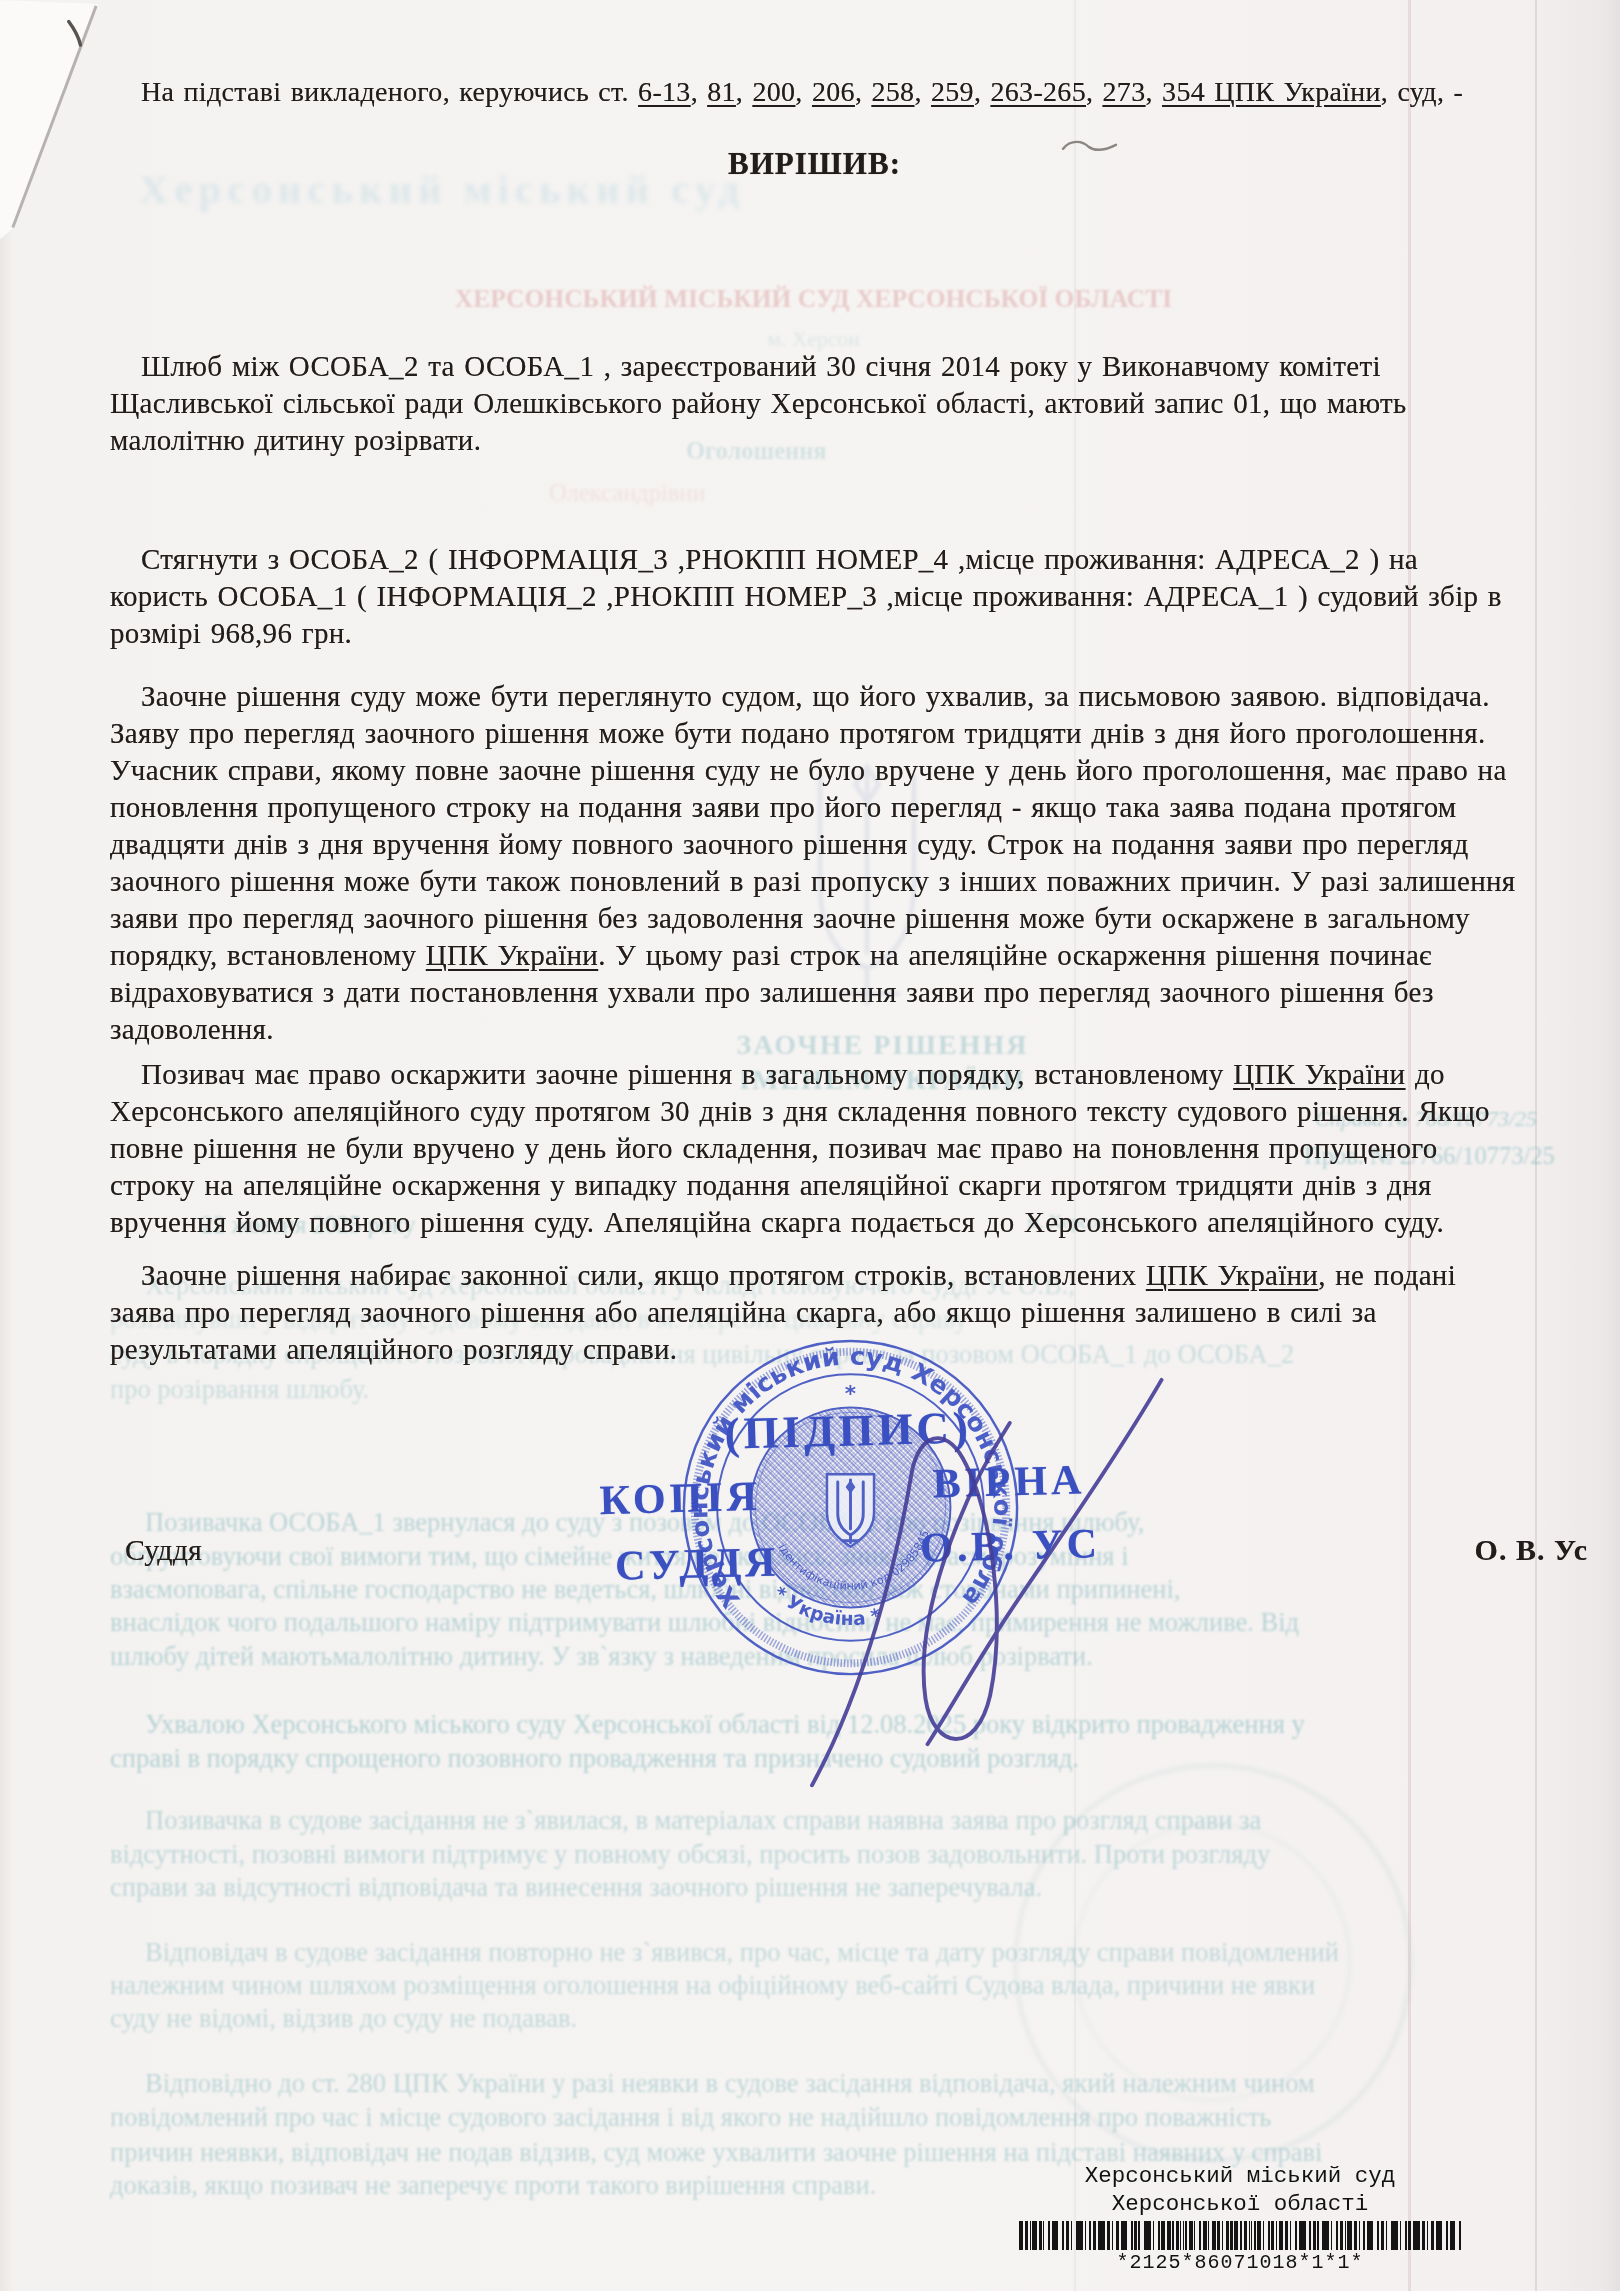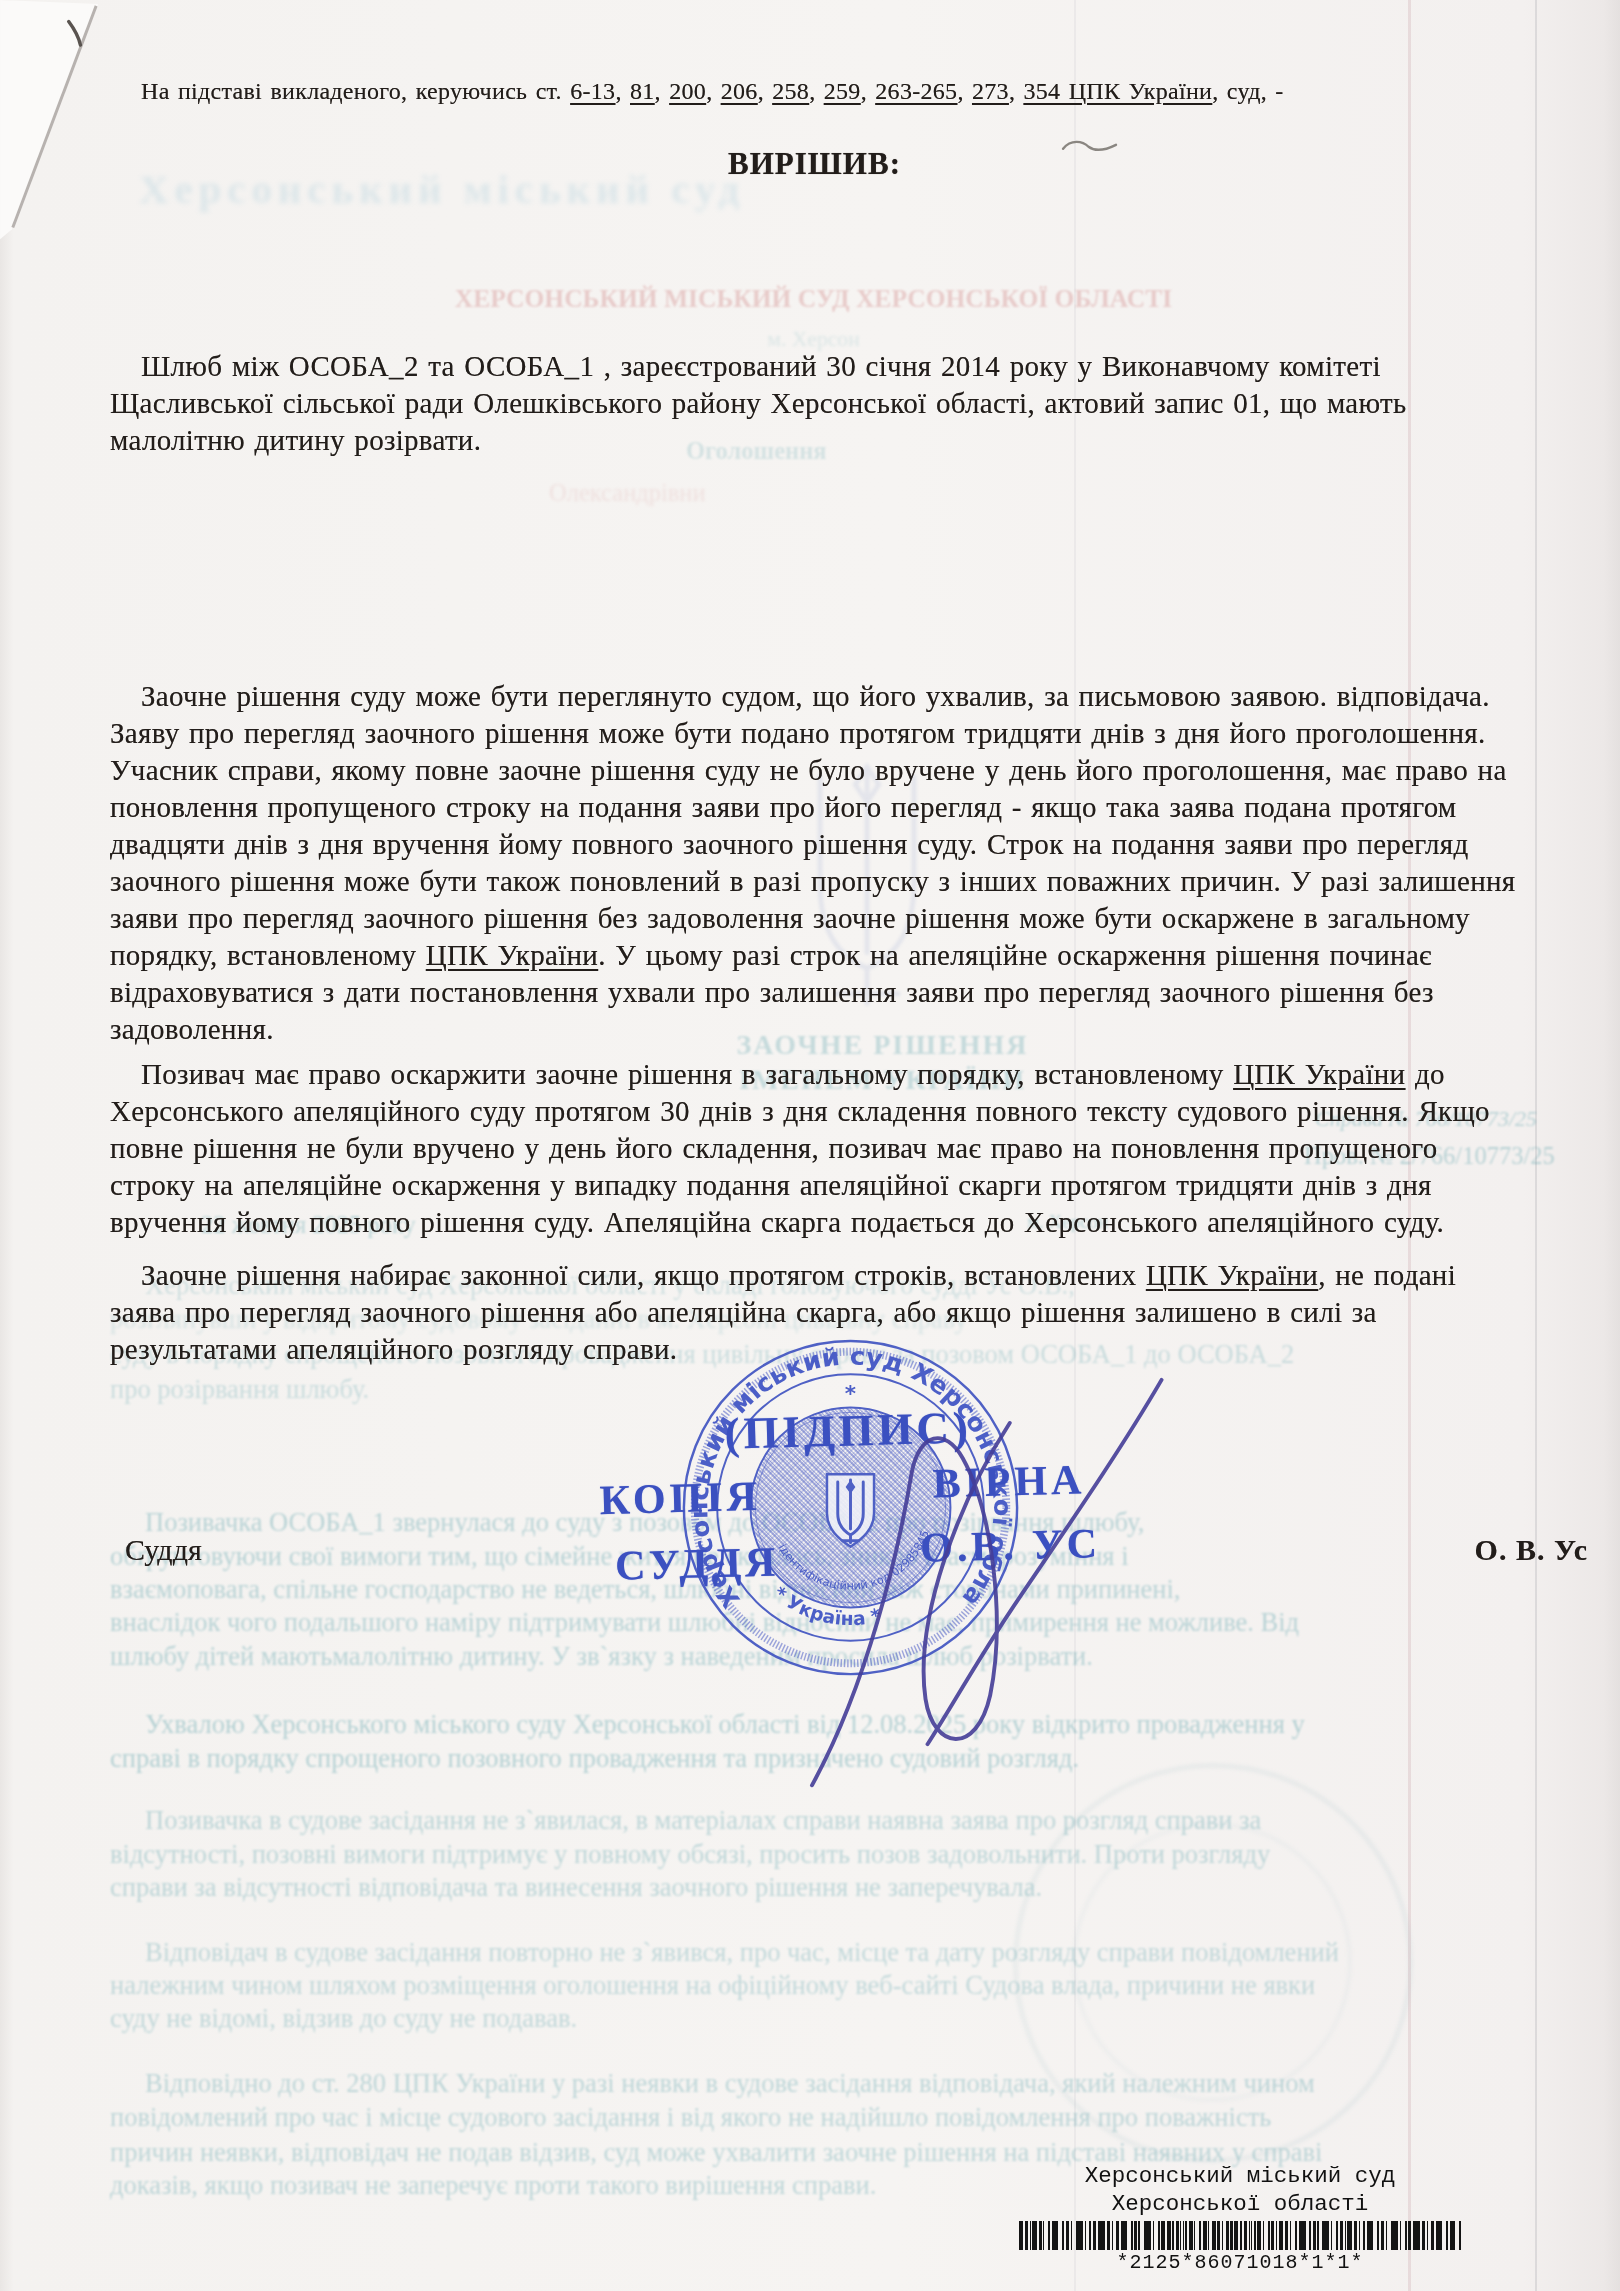--- a/index.html
+++ b/index.html
@@ -8,21 +8,21 @@
     background:linear-gradient(90deg,#e9e6e4 0,#f4f2f0 13.7px,#f6f4f2 55%,#f3f0ef 94%,#ece8e7 99%,#e4e0df 100%);
     font-family:"Liberation Serif",serif;color:#221d1a;
   }
   
   .para{
     position:absolute;left:110px;width:1409px;
     font-size:29px;line-height:37px;letter-spacing:0.3px;word-spacing:2px;
     text-indent:31px;z-index:30;
     text-shadow:0 0 0.6px rgba(35,28,22,.6);
   }
-  #ruling{top:73px;white-space:nowrap;font-size:24px;width:1470px;}
+  #ruling{top:73px;white-space:nowrap;font-size:28px;width:1470px;}
   .heading{
     position:absolute;left:110px;top:146px;width:1409px;text-align:center;
     font-size:31px;font-weight:700;letter-spacing:1px;z-index:30;
     text-shadow:0 0 0.7px rgba(35,28,22,.7);
   }
   #p1{top:220px;}
   #p2{top:348px;}
   #p3{top:480px;}
   #p4{top:541px;}
   #p5{top:678px;}
@@ -121,20 +121,21 @@
   <div class="ghost-stamp1"></div>
   <div class="ghost-stamp2"></div>
 
   <div class="streak1"></div>
   <div class="streak2"></div>
   <div class="streak3"></div>
 
   <div class="para" id="ruling"><span>На підставі викладеного, керуючись ст. </span><span class="u">6-13</span><span>, </span><span class="u">81</span><span>, </span><span class="u">200</span><span>, </span><span class="u">206</span><span>, </span><span class="u">258</span><span>, </span><span class="u">259</span><span>, </span><span class="u">263-265</span><span>, </span><span class="u">273</span><span>, </span><span class="u">354 ЦПК України</span><span>, суд, -</span></div>
   <div class="heading">ВИРІШИВ:</div>
   <div class="para" id="p2"><span>Шлюб між ОСОБА_2 та ОСОБА_1 , зареєстрований 30 січня 2014 року у Виконавчому комітеті Щасливської сільської ради Олешківського району Херсонської області, актовий запис 01, що мають малолітню дитину розірвати.</span></div>
+  <div class="para" id="p4"><span>Стягнути з  ОСОБА_2 ( ІНФОРМАЦІЯ_3 ,РНОКПП НОМЕР_4 ,місце проживання: АДРЕСА_2 ) на користь  ОСОБА_1 ( ІНФОРМАЦІЯ_2 ,РНОКПП НОМЕР_3 ,місце проживання: АДРЕСА_1 ) судовий збір в розмірі 968,96 грн.</span></div>
   <div class="para" id="p5"><span>Заочне рішення суду може бути переглянуто судом, що його ухвалив, за письмовою заявою. відповідача. Заяву про перегляд заочного рішення може бути подано протягом тридцяти днів з дня його проголошення. Учасник справи, якому повне заочне рішення суду не було вручене у день його проголошення, має право на поновлення пропущеного строку на подання заяви про його перегляд - якщо така заява подана протягом двадцяти днів з дня вручення йому повного заочного рішення суду. Строк на подання заяви про перегляд заочного рішення може бути також поновлений в разі пропуску з інших поважних причин. У разі залишення заяви про перегляд заочного рішення без задоволення заочне рішення може бути оскаржене в загальному порядку, встановленому </span><span class="u">ЦПК України</span><span>. У цьому разі строк на апеляційне оскарження рішення починає відраховуватися з дати постановлення ухвали про залишення заяви про перегляд заочного рішення без задоволення.</span></div>
   <div class="para" id="p6"><span>Позивач має право оскаржити заочне рішення в загальному порядку, встановленому </span><span class="u">ЦПК України</span><span> до Херсонського апеляційного суду протягом 30 днів з дня складення повного тексту судового рішення. Якщо повне рішення не були вручено у день його складення, позивач має право на поновлення пропущеного строку на апеляційне оскарження у випадку подання апеляційної скарги протягом тридцяти днів з дня вручення йому повного рішення суду. Апеляційна скарга подається до Херсонського апеляційного суду.</span></div>
   <div class="para" id="p7"><span>Заочне рішення набирає законної сили, якщо протягом строків, встановлених </span><span class="u">ЦПК України</span><span>, не подані заява про перегляд заочного рішення або апеляційна скарга, або якщо рішення залишено в силі за результатами апеляційного розгляду справи.</span></div>
 
   <div class="judge-label">Суддя</div>
   <div class="judge-name">О. В. Ус</div>
 
   <svg class="seal-svg" width="343" height="343" viewBox="0 0 350 350">
     <defs>
       <pattern id="hatch" width="6" height="6" patternUnits="userSpaceOnUse" patternTransform="rotate(45)">

